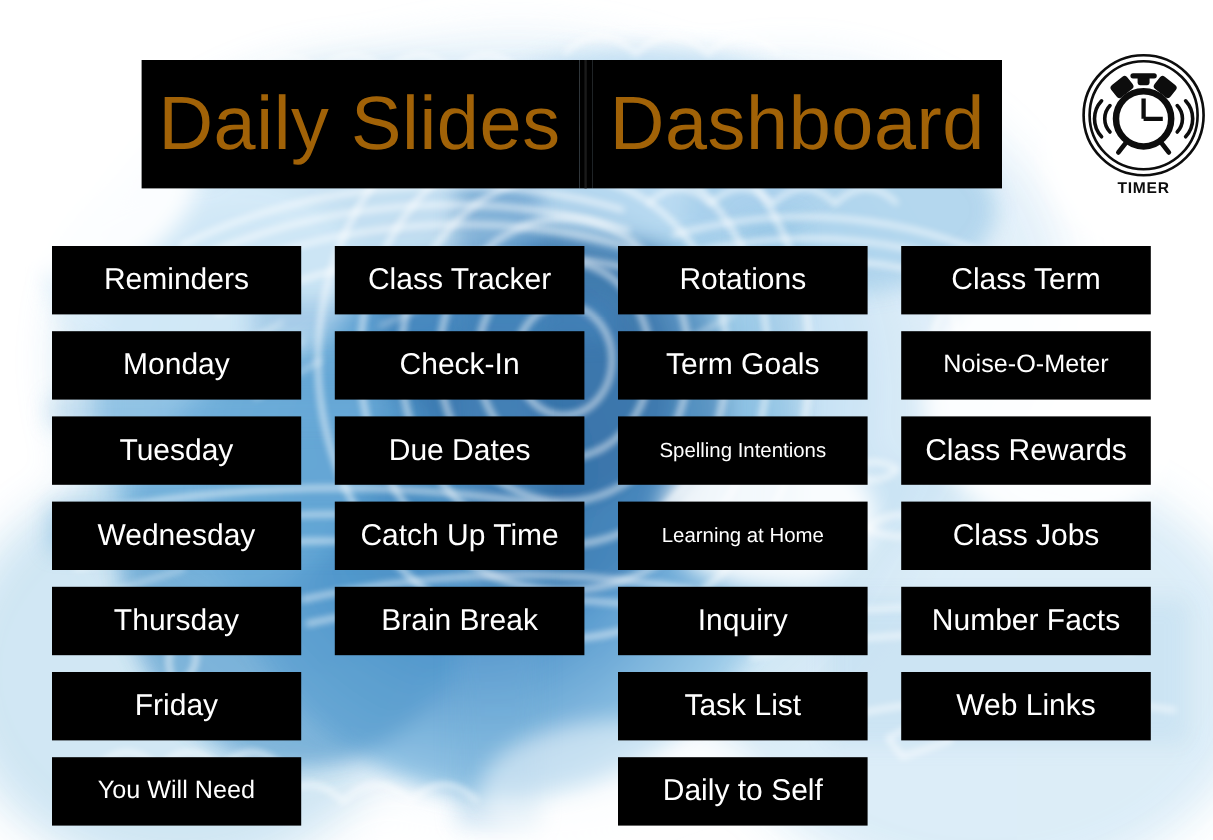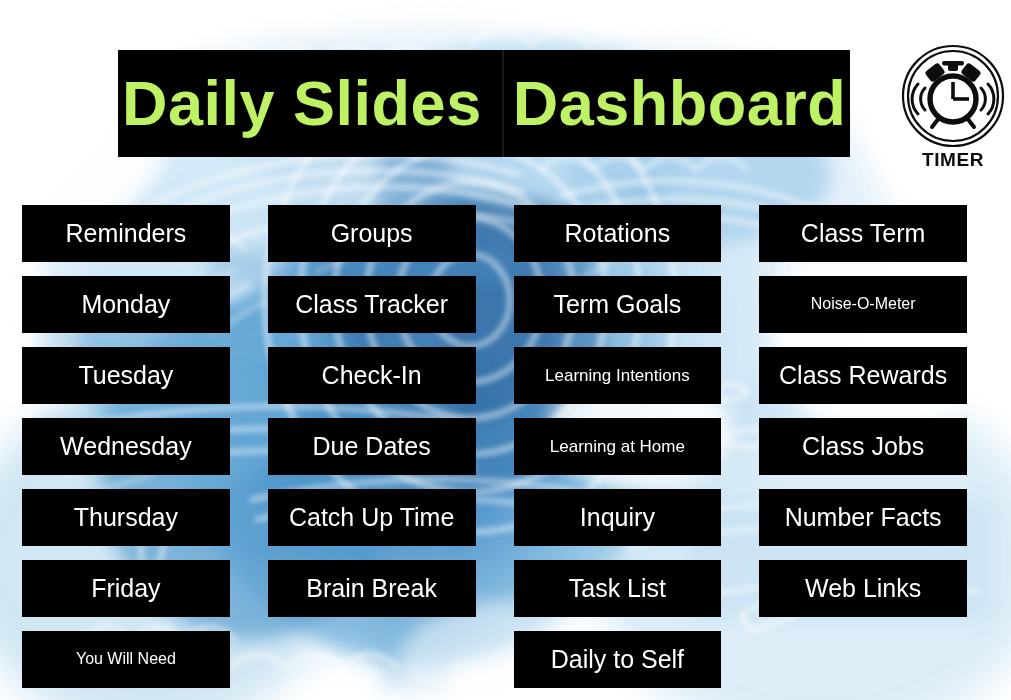--- a/index.html
+++ b/index.html
@@ -36,26 +36,26 @@
     height: 107px;
     display: flex;
     align-items: stretch;
     z-index: 5;
   }
   .title-box {
     background: #000000;
     display: flex;
     align-items: center;
     justify-content: center;
-    color: #bef264;
+    color: #a16207;
     font-size: 63px;
-    font-weight: 700;
+    font-weight: 400;
     letter-spacing: 0.5px;
     line-height: 1;
-    padding: 0 4px;
+    padding: 0 14px;
     white-space: nowrap;
   }
   .title-box.first { padding-right: 16px; }
   .title-gap {
     width: 11px;
     background: #000000;
     position: relative;
   }
   .title-gap::before {
     content: "";
@@ -72,37 +72,37 @@
     top: 44px;
     width: 104px;
     height: 132px;
     z-index: 6;
     display: flex;
     flex-direction: column;
     align-items: center;
   }
   .timer-badge svg { display: block; }
   .timer-label {
-    font-size: 19px;
+    font-size: 13px;
     font-weight: 700;
     color: #0d0d0d;
     letter-spacing: 0.6px;
     line-height: 1;
     margin-top: 2px;
   }
 
   
   #grid {
     position: absolute;
-    left: 22px;
+    left: 43px;
     top: 205px;
     width: 945px;
     z-index: 4;
     display: flex;
-    gap: 38px;
+    gap: 28px;
   }
   .col {
     display: flex;
     flex-direction: column;
     gap: 14px;
     width: 208px;
   }
   .tile {
     background: #000000;
     color: #ffffff;
@@ -112,21 +112,21 @@
     justify-content: center;
     text-align: center;
     font-size: 25px;
     font-weight: 400;
     line-height: 1.05;
     padding: 0 6px;
     box-sizing: border-box;
     white-space: nowrap;
     cursor: pointer;
   }
-  .tile.small { font-size: 16px; }
+  .tile.small { font-size: 21px; }
   .tile.xsmall { font-size: 17px; }
 </style>
 </head>
 <body>
 
 <div id="stage">
 
   <svg id="bg" viewBox="0 0 1011 700" preserveAspectRatio="none" xmlns="http://www.w3.org/2000/svg">
     <defs>
       <radialGradient id="gCore" cx="45%" cy="52%" r="62%">
@@ -309,32 +309,31 @@
       <div class="tile">Reminders</div>
       <div class="tile">Monday</div>
       <div class="tile">Tuesday</div>
       <div class="tile">Wednesday</div>
       <div class="tile">Thursday</div>
       <div class="tile">Friday</div>
       <div class="tile small">You Will Need</div>
     </div>
 
     <div class="col">
-      <div class="tile">Groups</div>
       <div class="tile">Class Tracker</div>
       <div class="tile">Check-In</div>
       <div class="tile">Due Dates</div>
       <div class="tile">Catch Up Time</div>
       <div class="tile">Brain Break</div>
     </div>
 
     <div class="col">
       <div class="tile">Rotations</div>
       <div class="tile">Term Goals</div>
-      <div class="tile xsmall">Learning Intentions</div>
+      <div class="tile xsmall">Spelling Intentions</div>
       <div class="tile xsmall">Learning at Home</div>
       <div class="tile">Inquiry</div>
       <div class="tile">Task List</div>
       <div class="tile">Daily to Self</div>
     </div>
 
     <div class="col">
       <div class="tile">Class Term</div>
       <div class="tile small">Noise-O-Meter</div>
       <div class="tile">Class Rewards</div>

